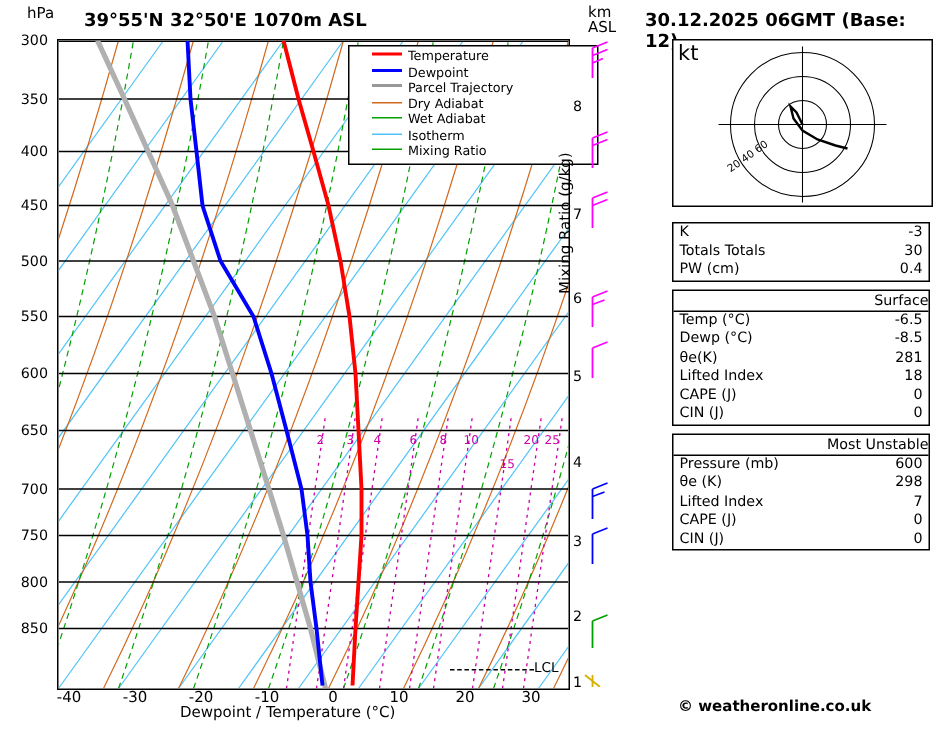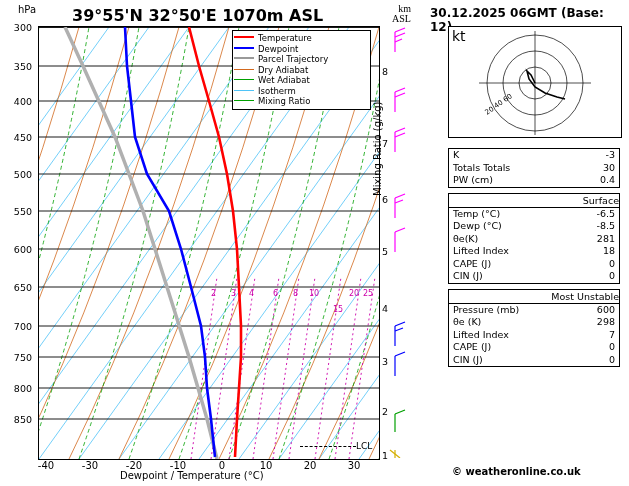--- a/index.html
+++ b/index.html
@@ -1,33 +1,33 @@
 <!DOCTYPE html>
 <html><head>
 <meta charset="utf-8">
 <style>
   html,body{margin:0;padding:0;background:#fff;}
   body{width:629px;height:486px;position:relative;font-family:"DejaVu Sans",sans-serif;overflow:hidden;}
   .abs{position:absolute;}
   
   #hpa-label{left:18px;top:4px;font-size:10px;color:#000;}
-  #station-title{left:72px;top:6px;font-size:16px;font-weight:bold;color:#000;}
-  #km-label{left:392px;top:4px;font-size:10px;color:#000;text-align:right;line-height:10px;font-family:Liberation Serif, serif;}
+  #station-title{left:56px;top:6px;font-size:12px;font-weight:bold;color:#000;}
+  #km-label{left:392px;top:4px;font-size:10px;color:#000;text-align:left;line-height:10px;}
   #date-title{left:430px;top:6px;font-size:12px;font-weight:bold;color:#000;}
   
   #plot{left:38px;top:26px;width:340px;height:432px;border:1px solid #000;overflow:hidden;background:#fff;}
   #plotsvg{position:absolute;left:0;top:0;}
   
   .ylab{position:absolute;font-size:9.5px;color:#000;text-align:right;width:32px;left:0;}
   .xlab{position:absolute;font-size:10px;color:#000;text-align:center;width:34px;}
   #xaxis-title{left:120px;top:470px;font-size:10px;color:#000;}
   
   .kmlab{position:absolute;font-size:9.5px;color:#000;left:382px;}
   
-  #legend{left:232px;top:30px;width:135px;background:#fff;border:1px solid #000;padding:2px 1px;}
+  #legend{left:232px;top:30px;width:135px;background:#fff;border:1px solid #000;padding:2px 15px;}
   #legend div{font-size:8.5px;color:#000;line-height:10.5px;white-space:nowrap;}
   .lgline{display:inline-block;width:20px;height:0;border-top-width:2px;border-top-style:solid;vertical-align:3px;margin-right:4px;}
   
   #mixlabel{left:372px;top:196px;font-size:10px;color:#000;transform:rotate(-90deg);transform-origin:left top;white-space:nowrap;}
   
   #hodo{left:448px;top:26px;width:172px;height:110px;border:1px solid #000;background:#fff;}
   #hodo .kt{position:absolute;left:3px;top:1px;font-size:14px;color:#000;}
   
   #tables{left:448px;top:148px;width:172px;}
   .tbl{border:1px solid #000;margin-bottom:5px;background:#fff;}

